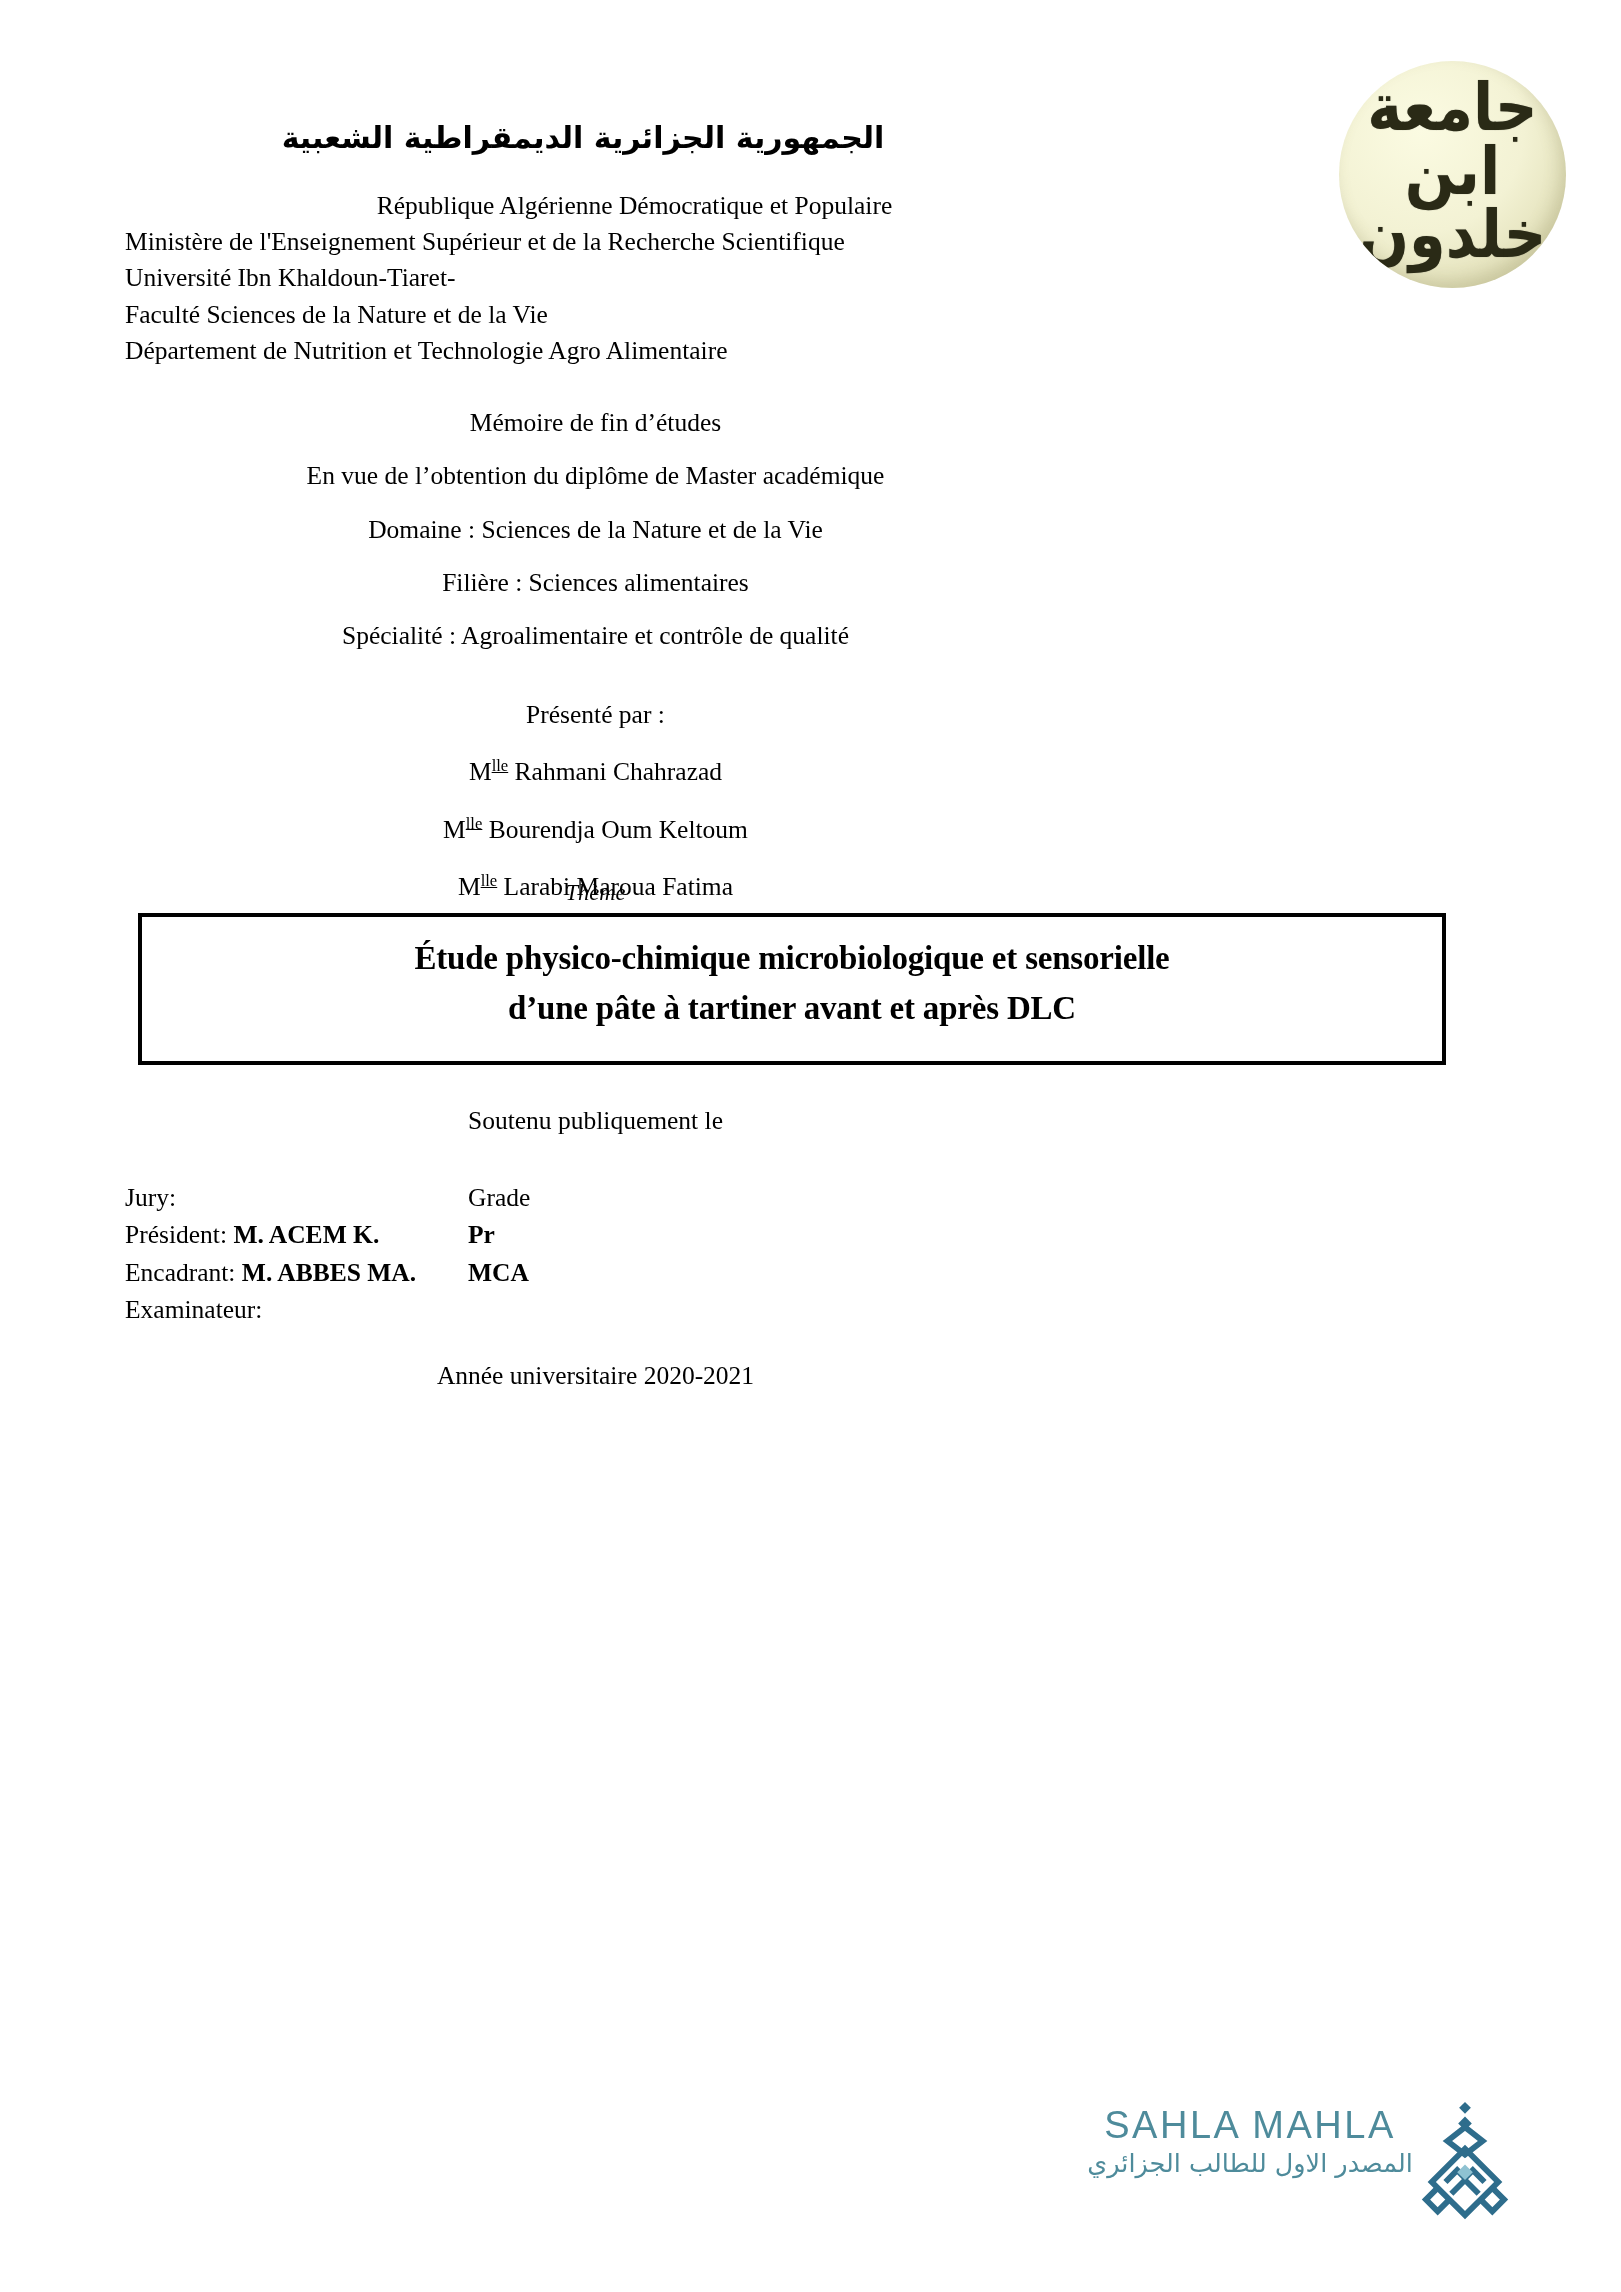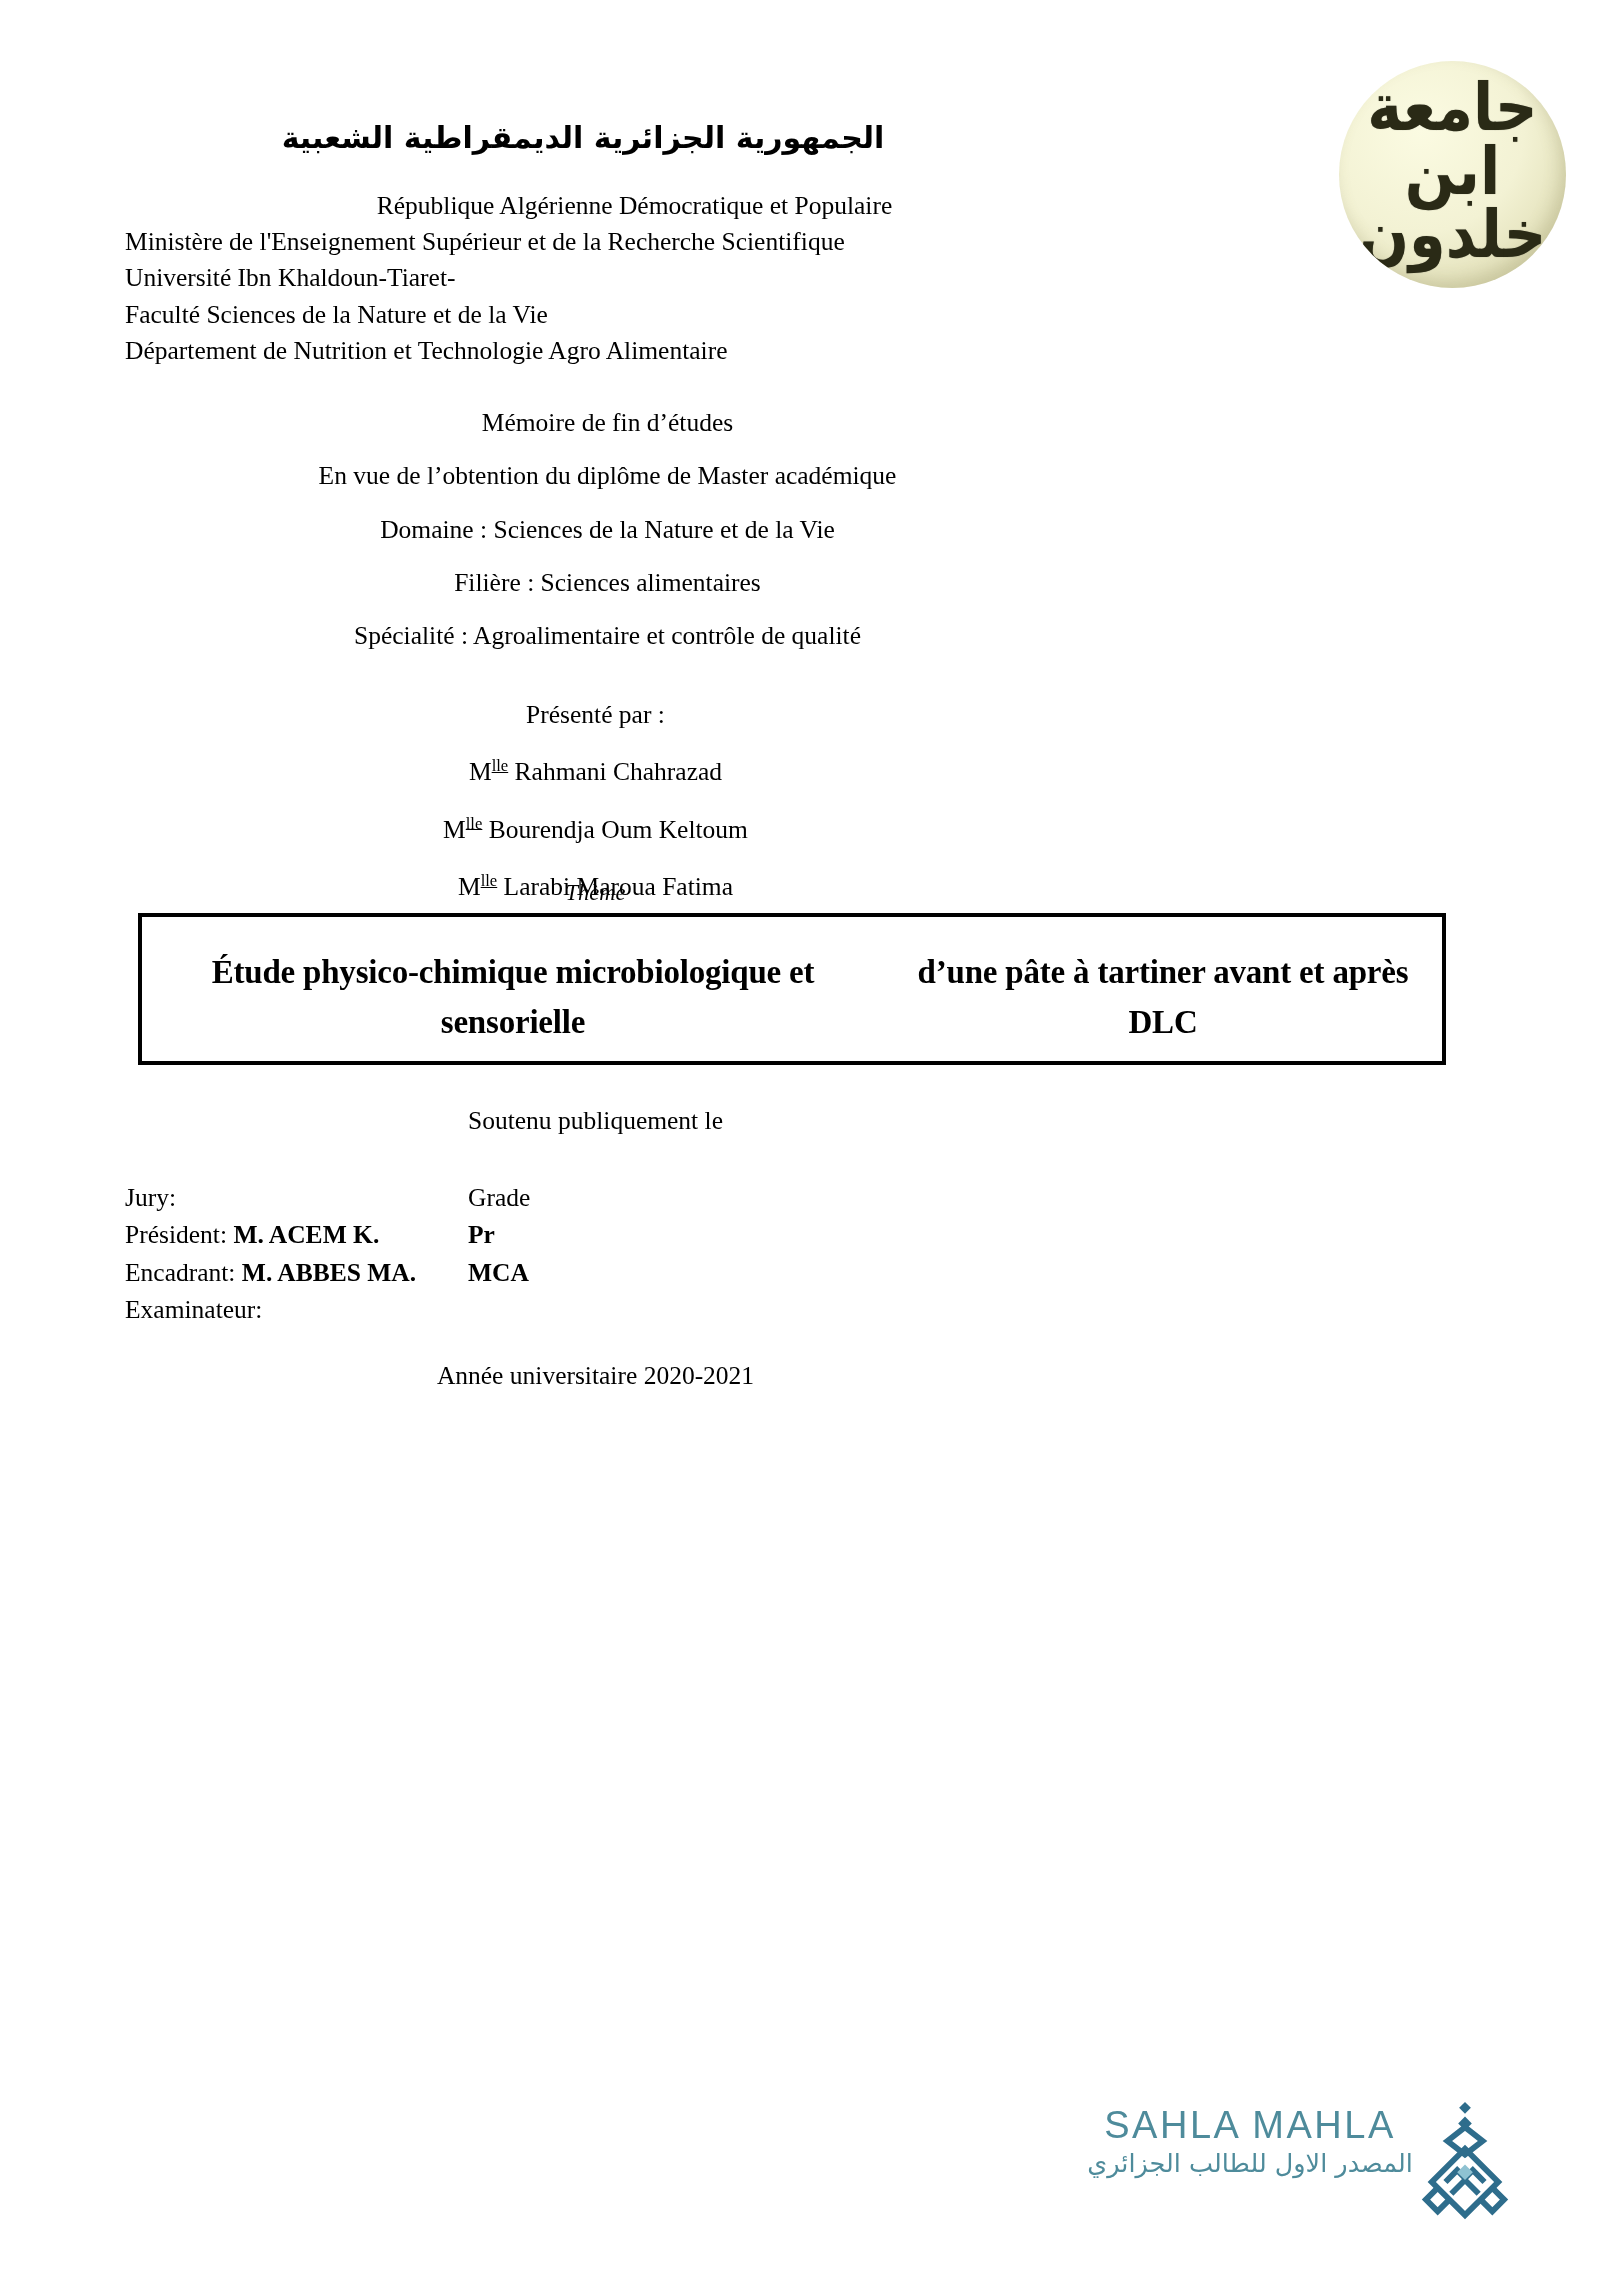--- a/index.html
+++ b/index.html
@@ -88,21 +88,20 @@
 
   
   .degree-block {
     position: absolute;
     top: 396px;
     left: 0;
     width: 1191px;
     text-align: center;
     font-size: 25.5px;
     line-height: 2.09;
-    margin-left: 12px;
   }
 
   
   .authors-block {
     position: absolute;
     top: 686px;
     left: 0;
     width: 1191px;
     text-align: center;
     font-size: 25.5px;
@@ -128,21 +127,21 @@
 
   
   .title-box {
     position: absolute;
     top: 913px;
     left: 138px;
     width: 1308px;
     height: 152px;
     border: 4.9px solid #000000;
     display: flex;
-    flex-direction: row;
+    flex-direction: column;
     align-items: center;
     justify-content: flex-start;
     padding-top: 15.7px;
   }
   .title-line {
     font-size: 33px;
     font-weight: 700;
     line-height: 1.52;
     text-align: center;
     letter-spacing: -0.2px;

